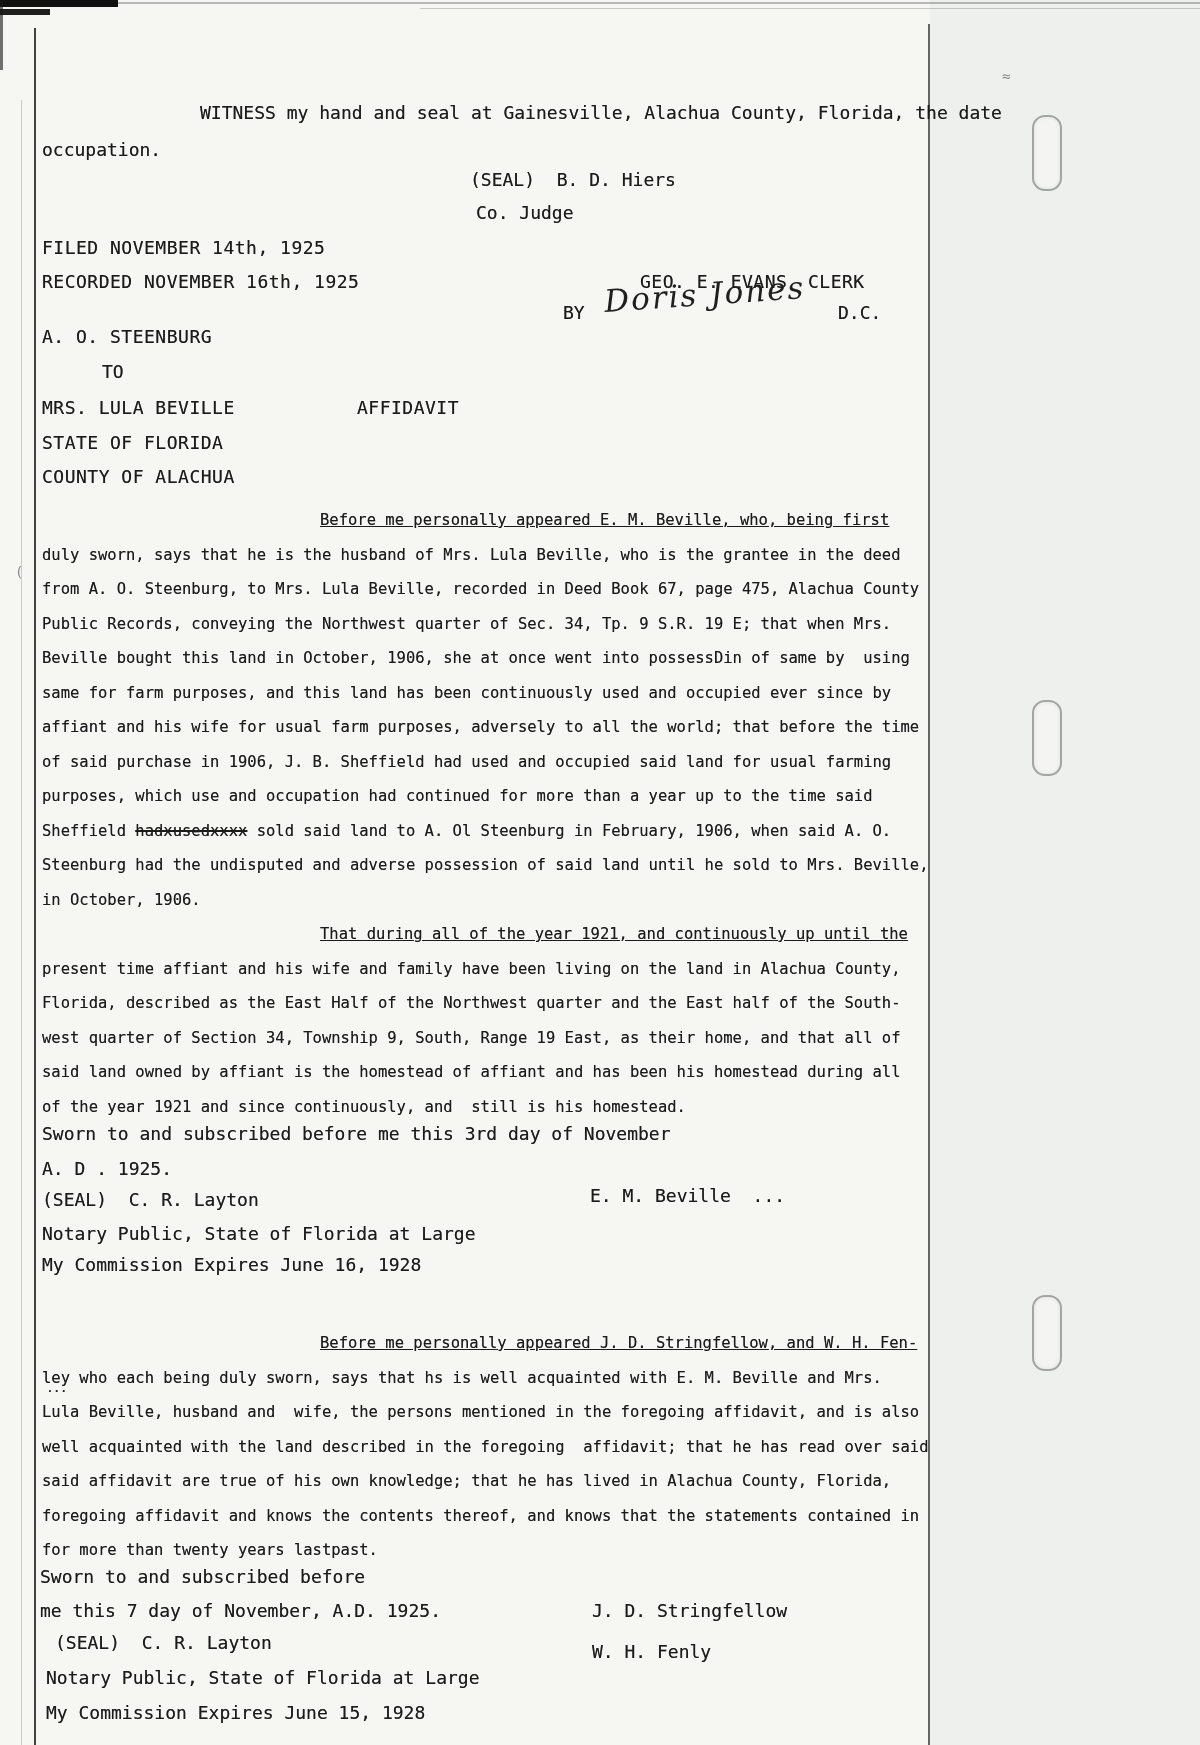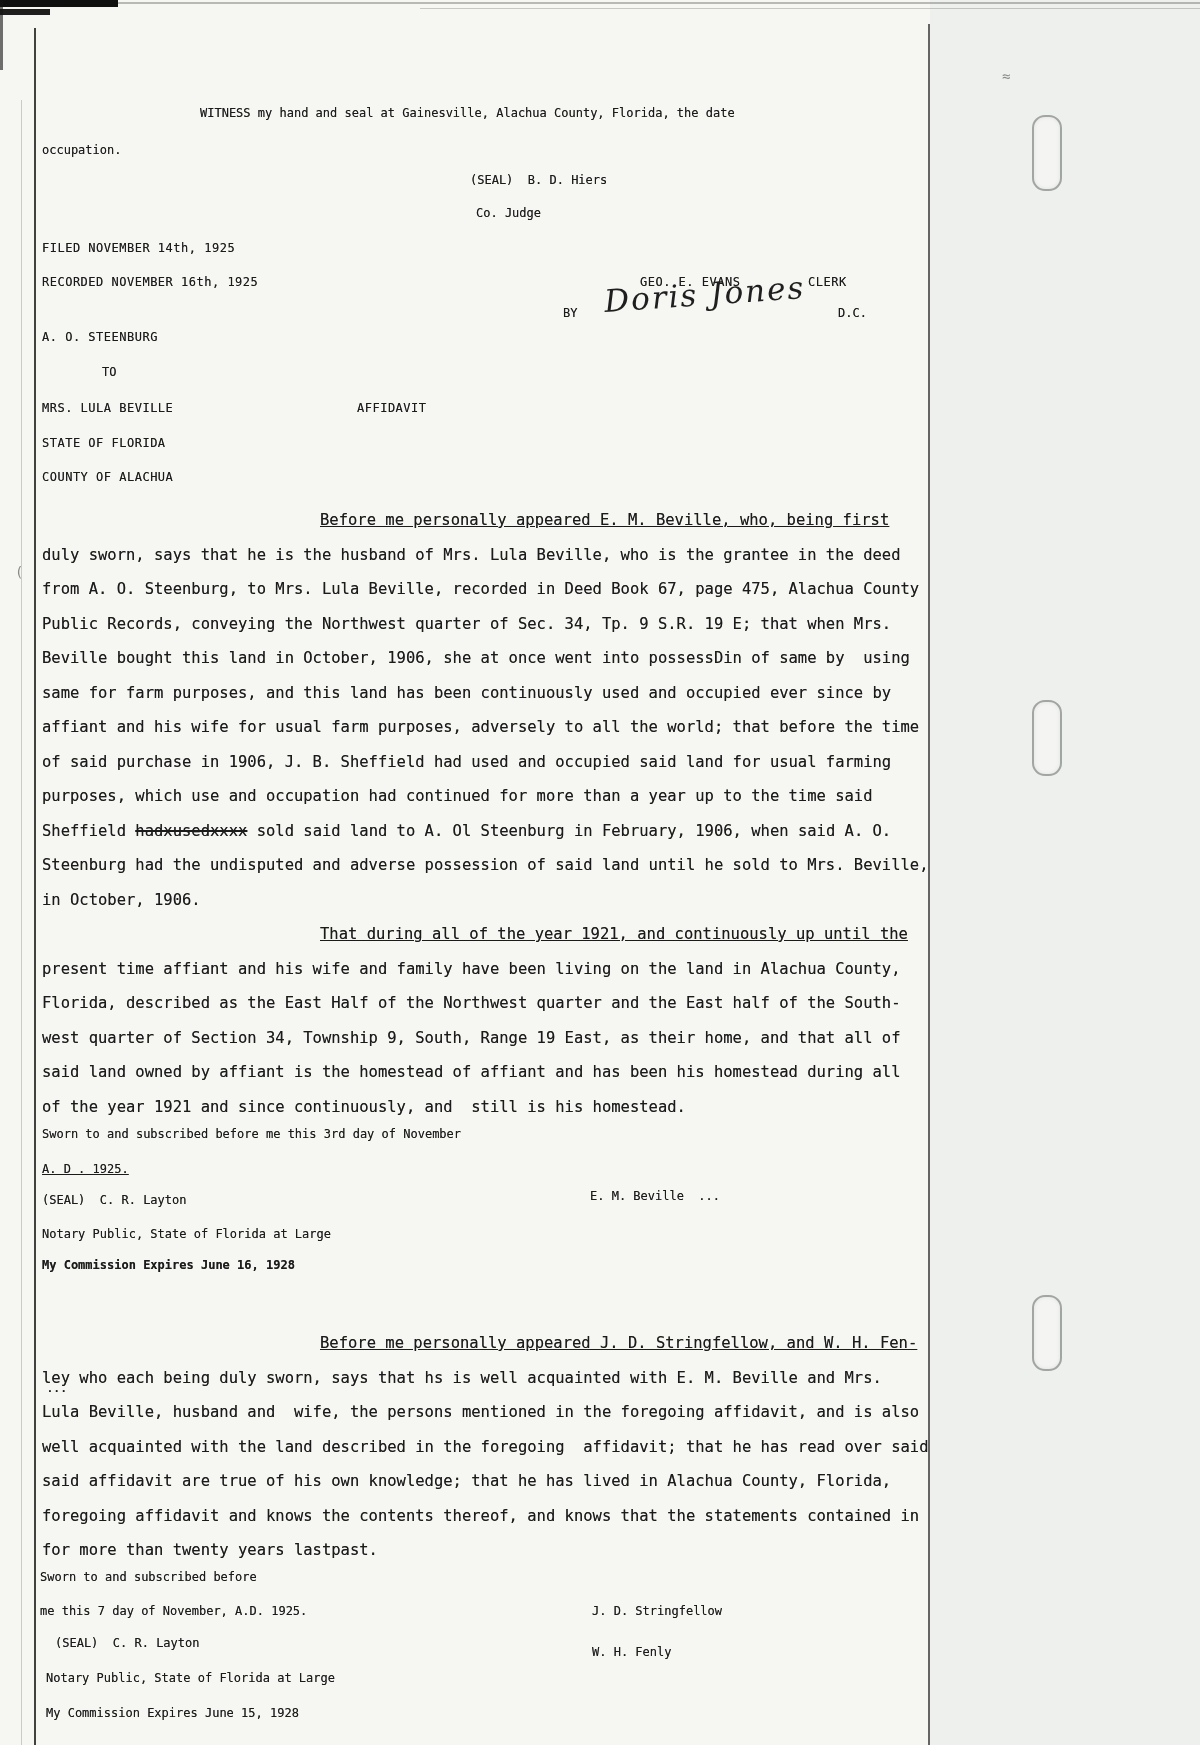--- a/index.html
+++ b/index.html
@@ -5,21 +5,21 @@
   html,body{margin:0;padding:0;}
   body{
     width:1200px;height:1745px;position:relative;overflow:hidden;
     background:#f6f6f3;
     font-family:"DejaVu Sans Mono","Liberation Mono",monospace;
     color:#1b1b1b;
   }
   .page{position:absolute;inset:0;}
   
   .ln{
-    position:absolute;white-space:pre;font-size:12px;line-height:20px;
+    position:absolute;white-space:pre;font-size:18px;line-height:20px;
     text-shadow:0 0 0.5px rgba(10,10,10,.55);
     z-index:3;
   }
   .para{
     position:absolute;left:42px;width:905px;z-index:3;
     font-size:15.5px;line-height:34.5px;
   }
   .pline{height:34.5px;white-space:pre;text-shadow:0 0 0.5px rgba(10,10,10,.55);}
   .pline.indent{text-indent:278px;text-decoration:underline;}
   .strike{text-decoration:line-through;text-decoration-thickness:2px;}
@@ -103,25 +103,25 @@
   <div class="para" style="top:917px;">
       <div class="pline indent">That during all of the year 1921, and continuously up until the</div>
       <div class="pline">present time affiant and his wife and family have been living on the land in Alachua County,</div>
       <div class="pline">Florida, described as the East Half of the Northwest quarter and the East half of the South-</div>
       <div class="pline">west quarter of Section 34, Township 9, South, Range 19 East, as their home, and that all of</div>
       <div class="pline">said land owned by affiant is the homestead of affiant and has been his homestead during all</div>
       <div class="pline">of the year 1921 and since continuously, and  still is his homestead.</div>
     </div>
 
   <div class="ln" style="top:1124px;left:42px;">Sworn to and subscribed before me this 3rd day of November</div>
-  <div class="ln" style="top:1159px;left:42px;text-decoration:underline;">A. D . 1925.</div>
+  <div class="ln" style="top:1159px;left:42px;">A. D . 1925.</div>
   <div class="ln" style="top:1190px;left:42px;">(SEAL)  C. R. Layton</div>
   <div class="ln" style="top:1186px;left:590px;">E. M. Beville  ...</div>
   <div class="ln" style="top:1224px;left:42px;">Notary Public, State of Florida at Large</div>
-  <div class="ln" style="top:1255px;left:42px;font-weight:bold;">My Commission Expires June 16, 1928</div>
+  <div class="ln" style="top:1255px;left:42px;">My Commission Expires June 16, 1928</div>
 
   <div class="para" style="top:1326px;">
       <div class="pline indent">Before me personally appeared J. D. Stringfellow, and W. H. Fen-</div>
       <div class="pline">ley who each being duly sworn, says that hs is well acquainted with E. M. Beville and Mrs.</div>
       <div class="pline">Lula Beville, husband and  wife, the persons mentioned in the foregoing affidavit, and is also</div>
       <div class="pline">well acquainted with the land described in the foregoing  affidavit; that he has read over said</div>
       <div class="pline">said affidavit are true of his own knowledge; that he has lived in Alachua County, Florida,</div>
       <div class="pline">foregoing affidavit and knows the contents thereof, and knows that the statements contained in</div>
       <div class="pline">for more than twenty years lastpast.</div>
     </div>

